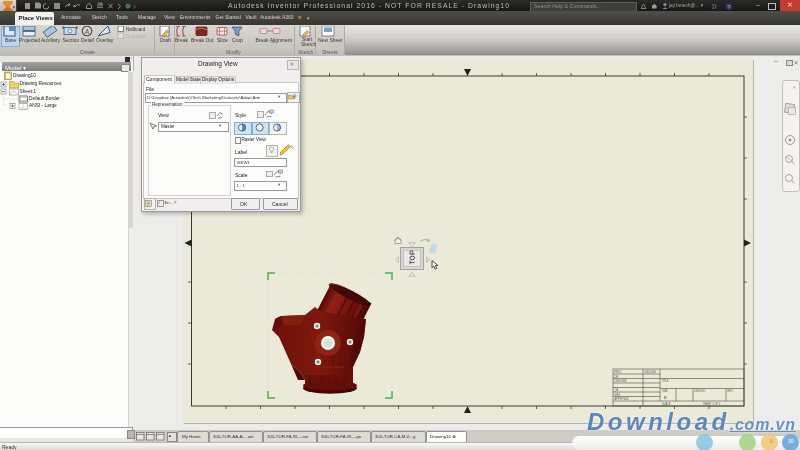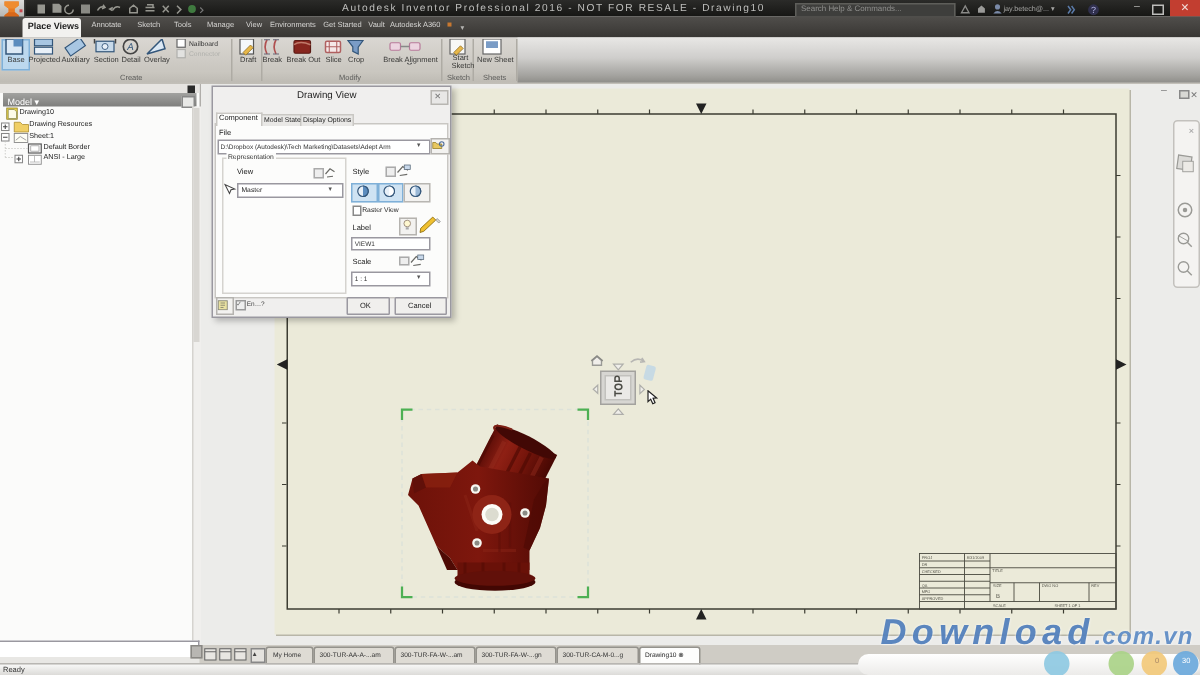--- a/index.html
+++ b/index.html
@@ -472,20 +472,20 @@
 <div class="tx" style="left:321px;top:433.5px;font-size:4.4px;color:#333;">300-TUR-FA-W-...gn</div>
 <div class="abs" style="left:371px;top:431px;width:53px;height:10px;background:#dedbd4;border:1px solid #94928c;border-radius:2px 2px 0 0;"></div>
 <div class="tx" style="left:375px;top:433.5px;font-size:4.4px;color:#333;">300-TUR-CA-M-0...g</div>
 <div class="abs" style="left:426px;top:430.5px;width:39px;height:11px;background:#fdfdfc;border:1px solid #94928c;border-radius:2px 2px 0 0;"></div>
 <div class="tx" style="left:430px;top:433.5px;font-size:4.4px;color:#222;">Drawing10 ⊗</div>
 
 <div class="abs" style="left:0;top:442px;width:800px;height:8px;background:linear-gradient(#f8f8f7,#d8d7d4);border-top:1px solid #b8b6b2;"></div>
 <div class="abs" style="left:572px;top:436px;width:228px;height:14px;background:linear-gradient(#ffffff,#ecebe9);border-radius:8px;"></div>
 <div class="tx" style="left:2px;top:443.5px;font-size:5px;color:#333;">Ready</div>
 
-<div class="tx" style="left:587px;top:407.5px;font-size:24px;font-weight:bold;font-style:italic;color:rgba(56,108,178,0.82);text-shadow:0 0 2px rgba(255,255,255,0.85);letter-spacing:3.5px;">Download<span style="font-size:16px;color:rgba(78,128,192,0.85);letter-spacing:0.8px;">.com.vn</span></div>
+<div class="tx" style="left:587px;top:407.5px;font-size:24px;font-weight:bold;font-style:italic;color:rgba(56,108,178,0.82);text-shadow:0 0 2px rgba(255,255,255,0.85);letter-spacing:3.5px;">Download<span style="font-size:16px;color:rgba(78,128,192,0.85);letter-spacing:0.8px;text-decoration:underline;">.com.vn</span></div>
 
 <div class="abs" style="left:696px;top:434px;width:17px;height:17px;border-radius:50%;background:#8ec9e2;opacity:0.92;"></div>
 <div class="abs" style="left:739px;top:434px;width:17px;height:17px;border-radius:50%;background:#aad288;opacity:0.92;"></div>
 <div class="abs" style="left:761px;top:434px;width:17px;height:17px;border-radius:50%;background:#f2c979;opacity:0.92;"></div>
 <div class="tx" style="left:770px;top:438px;font-size:5px;color:#a86;">0</div>
 <div class="abs" style="left:782px;top:434px;width:17px;height:17px;border-radius:50%;background:#6fabdc;opacity:0.95;"></div>
 <div class="tx" style="left:788px;top:438px;font-size:5px;color:#fff;">30</div>
 
 </body></html>

